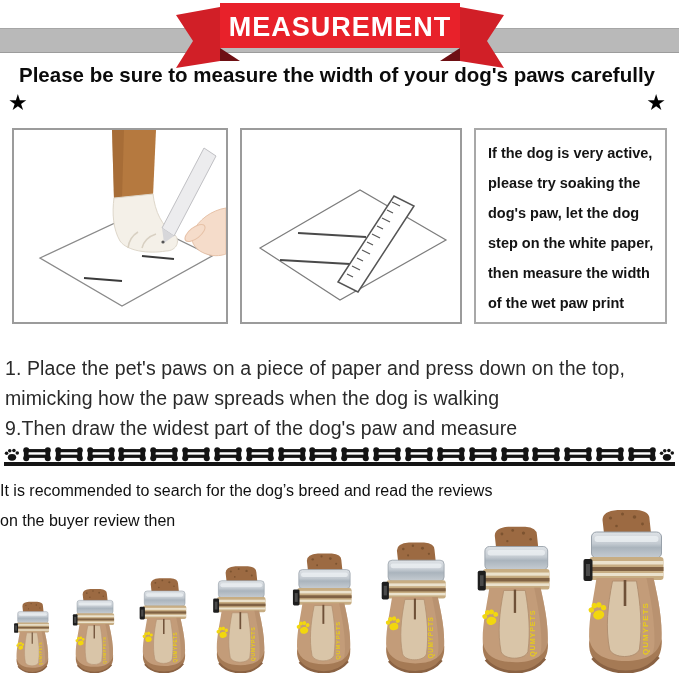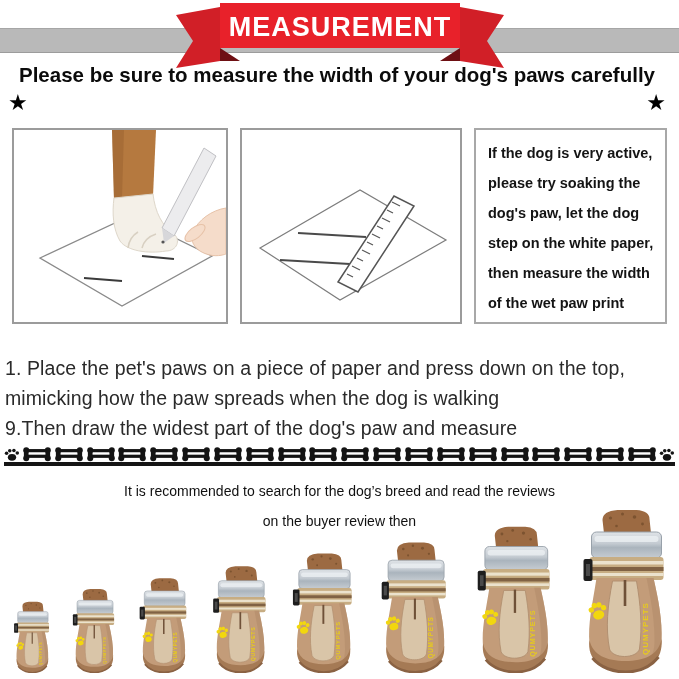--- a/index.html
+++ b/index.html
@@ -32,22 +32,22 @@
                 font-size:19.5px;line-height:30px;color:#2a2a2a;letter-spacing:.1px;margin-top:17px;}
 
   
   .bone-divider{position:absolute;top:441px;left:4px;width:671px;height:21px;
                 display:flex;justify-content:space-between;align-items:flex-end;
                 border-bottom:4px solid #151515;}
   svg.bone{width:30px;height:17px;display:block;margin-bottom:-1px;}
   svg.paw-end{width:16px;height:15px;display:block;margin-bottom:0;}
 
   
-  .recommend{position:absolute;top:476px;left:0;width:679px;text-align:center;
-             font-size:14px;line-height:30px;color:#101010;}
+  .recommend{position:absolute;top:476px;left:0;width:679px;
+             font-size:16px;line-height:30px;color:#101010;}
 
   
   .boots-row{position:absolute;left:10px;right:4px;bottom:6px;
              display:flex;align-items:flex-end;justify-content:space-between;}
   .boots-row svg.boot{display:block;}
 
   .defs-holder{position:absolute;width:0;height:0;overflow:hidden;}
   .brand{fill:#e6ca1f;font-size:8px;font-weight:bold;letter-spacing:1px;
          font-family:"Liberation Sans","DejaVu Sans",sans-serif;}
 </style>

